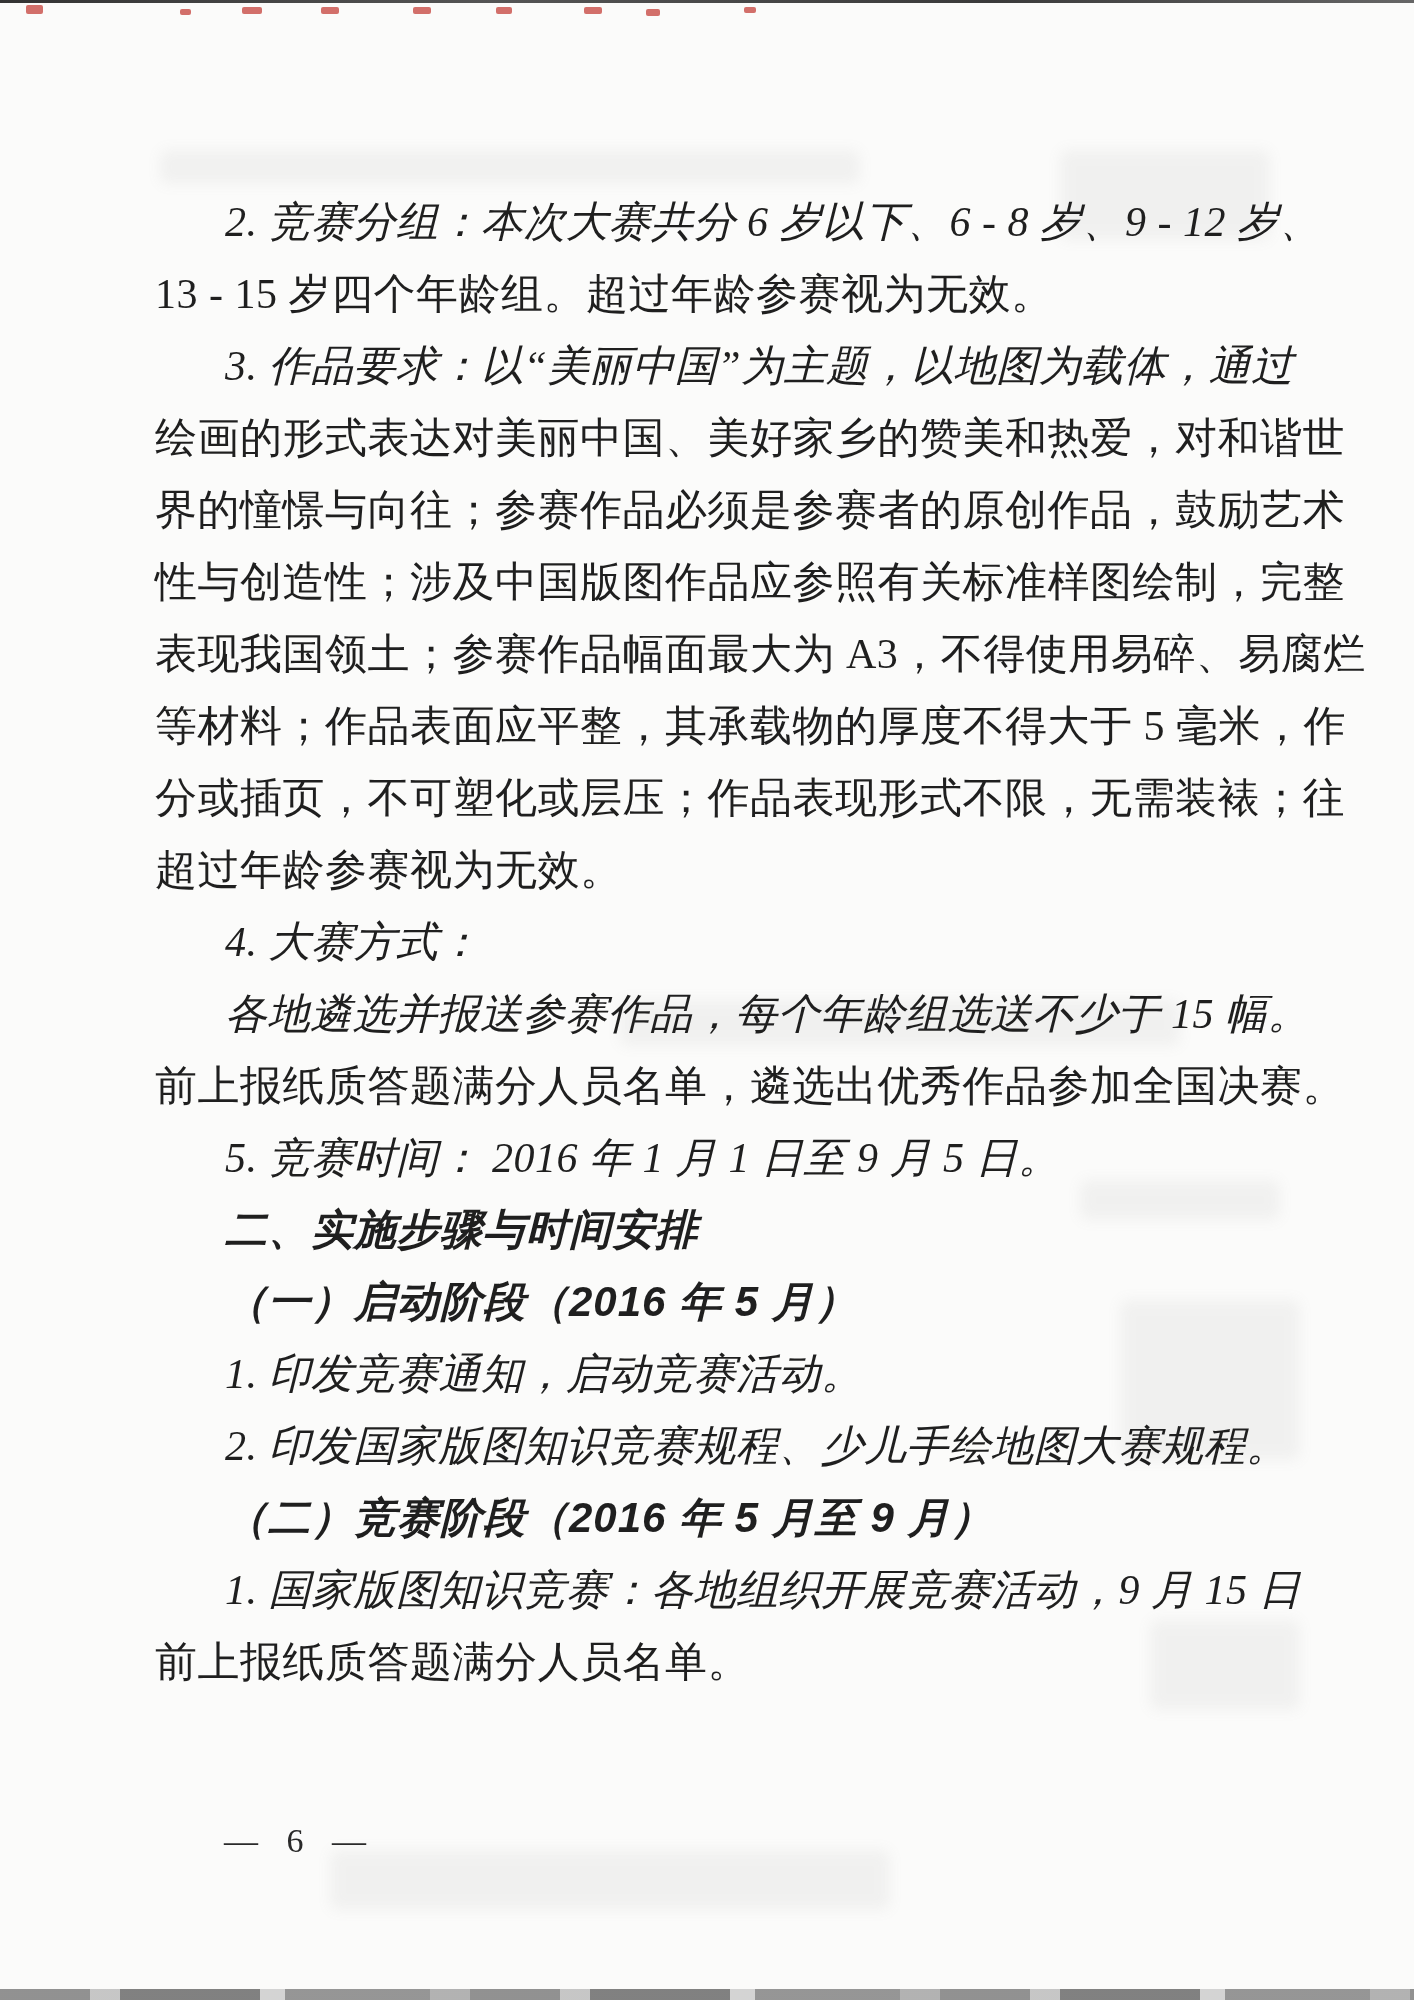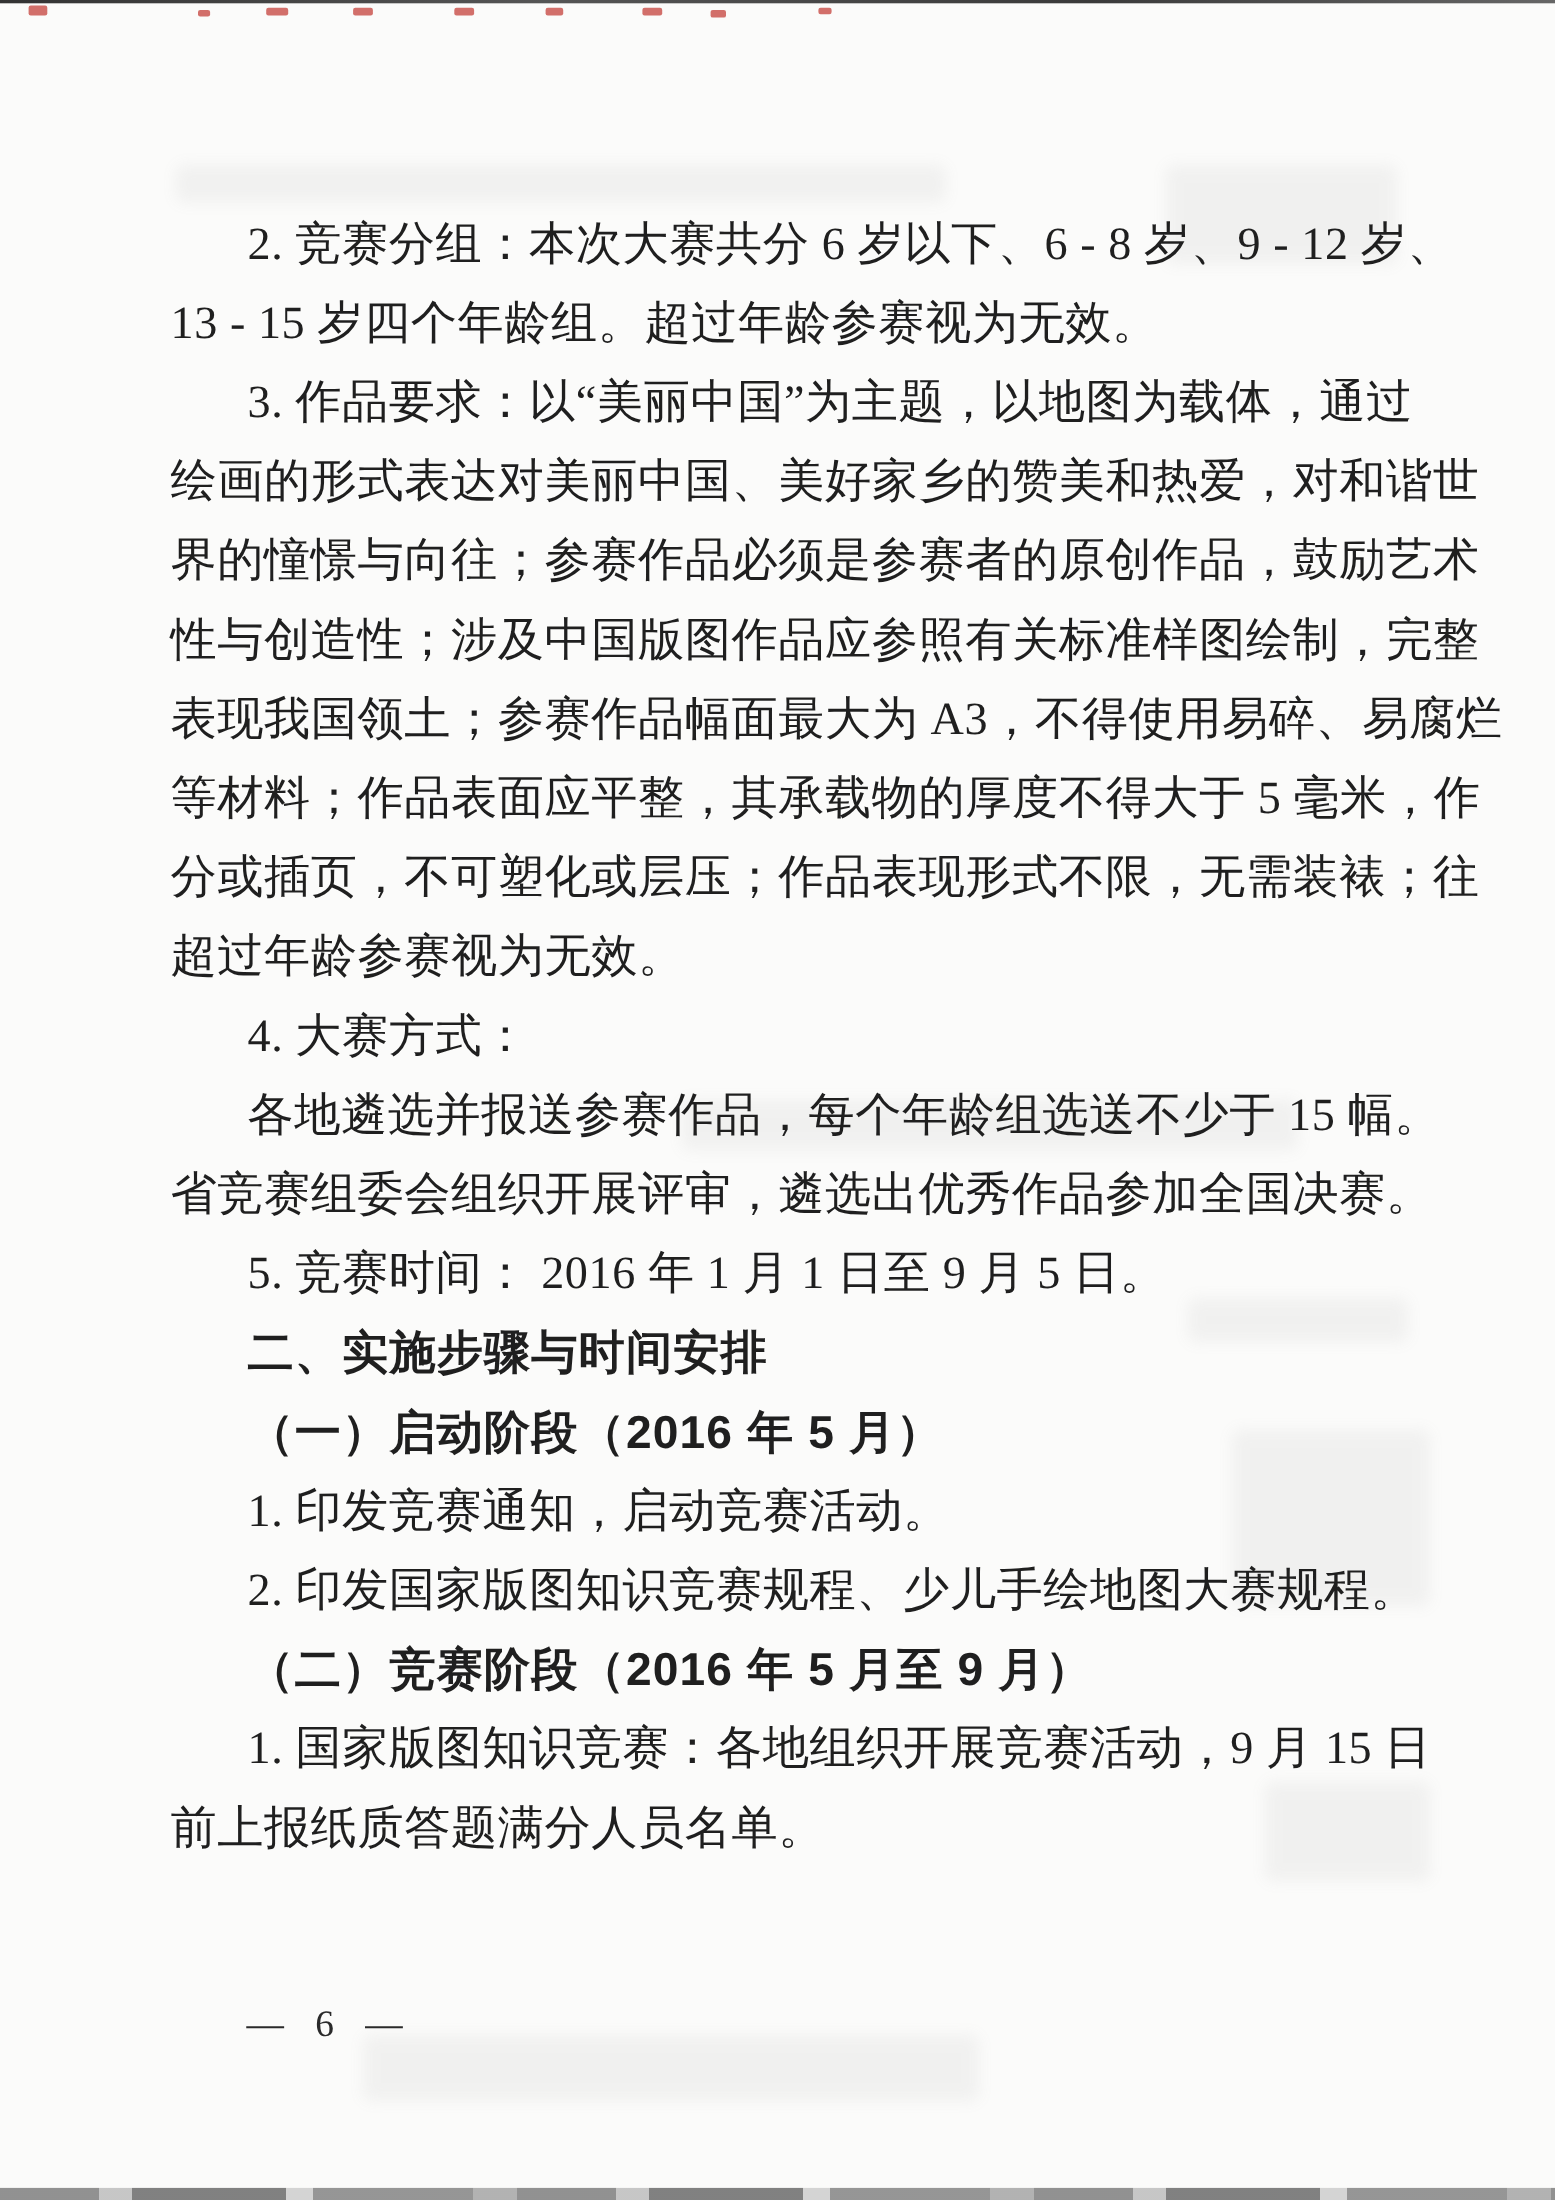--- a/index.html
+++ b/index.html
@@ -54,21 +54,21 @@
     width: 1120px;
   }
   .line {
     height: 72px;
     line-height: 72px;
     font-size: 42px;
     letter-spacing: 0.5px;
     white-space: nowrap;
     color: var(--ink);
   }
-  .ind { padding-left: 70px; }
+  .ind { padding-left: 70px; font-style: italic; }
   .hd {
     font-family: "Liberation Sans", "DejaVu Sans", sans-serif;
     font-weight: 700;
     letter-spacing: 1px;
   }
   .footer {
     position: absolute;
     left: 224px;
     top: 1822px;
     font-size: 34px;
@@ -105,21 +105,21 @@
   <p class="line ind">3. 作品要求：以“美丽中国”为主题，以地图为载体，通过</p>
   <p class="line">绘画的形式表达对美丽中国、美好家乡的赞美和热爱，对和谐世</p>
   <p class="line">界的憧憬与向往；参赛作品必须是参赛者的原创作品，鼓励艺术</p>
   <p class="line">性与创造性；涉及中国版图作品应参照有关标准样图绘制，完整</p>
   <p class="line">表现我国领土；参赛作品幅面最大为 A3，不得使用易碎、易腐烂</p>
   <p class="line">等材料；作品表面应平整，其承载物的厚度不得大于 5 毫米，作</p>
   <p class="line">分或插页，不可塑化或层压；作品表现形式不限，无需装裱；往</p>
   <p class="line">超过年龄参赛视为无效。</p>
   <p class="line ind">4. 大赛方式：</p>
   <p class="line ind">各地遴选并报送参赛作品，每个年龄组选送不少于 15 幅。</p>
-  <p class="line">省竞赛组委会组织开展评审，遴选出优秀作品参加全国决赛。</p>
+  <p class="line">前上报纸质答题满分人员名单，遴选出优秀作品参加全国决赛。</p>
   <p class="line ind">5. 竞赛时间： 2016 年 1 月 1 日至 9 月 5 日。</p>
   <p class="line ind hd">二、实施步骤与时间安排</p>
   <p class="line ind hd">（一）启动阶段（2016 年 5 月）</p>
   <p class="line ind">1. 印发竞赛通知，启动竞赛活动。</p>
   <p class="line ind">2. 印发国家版图知识竞赛规程、少儿手绘地图大赛规程。</p>
   <p class="line ind hd">（二）竞赛阶段（2016 年 5 月至 9 月）</p>
   <p class="line ind">1. 国家版图知识竞赛：各地组织开展竞赛活动，9 月 15 日</p>
   <p class="line">前上报纸质答题满分人员名单。</p>
 </div>
 

